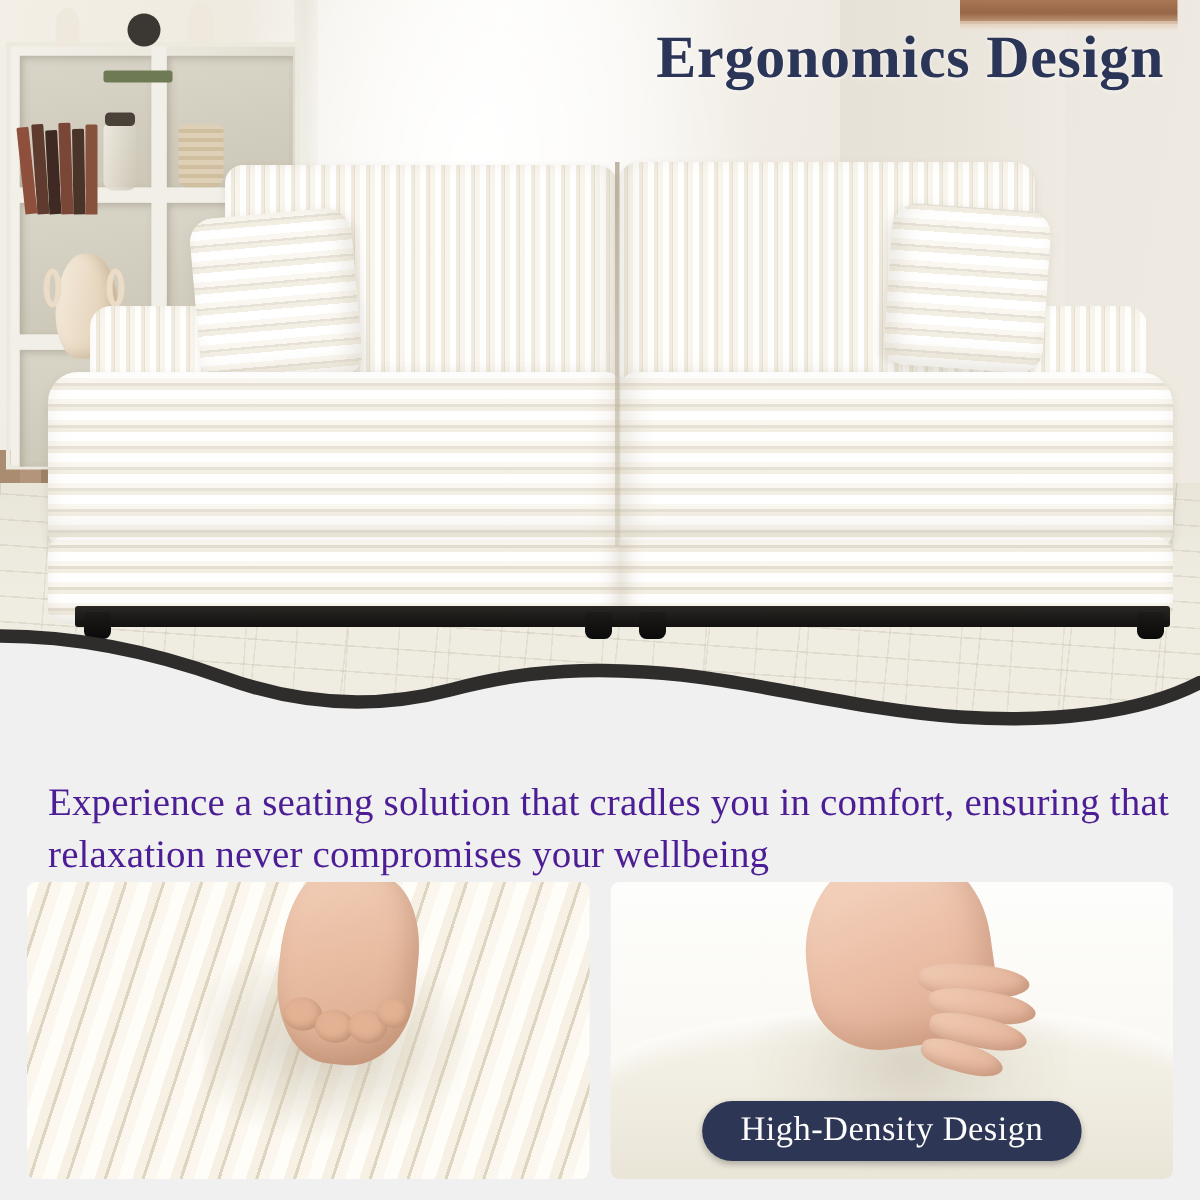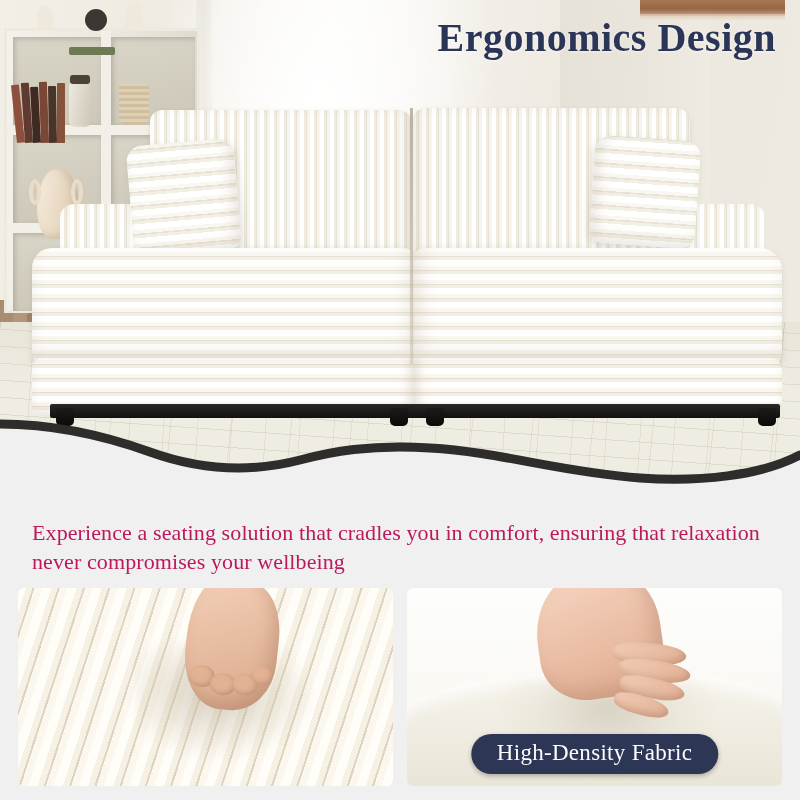--- a/index.html
+++ b/index.html
@@ -227,21 +227,21 @@
     background:linear-gradient(180deg,#1d1b19,#0b0a0a);
     border-radius:3px 3px 5px 5px;
   }
 
   
   .wave-stroke { position:absolute; left:0; top:0; width:800px; height:500px; pointer-events:none; }
 
   
   .copy {
     position:absolute; left:32px; top:518px; width:752px;
-    font-size:22px; line-height:1.33; color:#be185d;
+    font-size:26px; line-height:1.33; color:#4c1d95;
     letter-spacing:.1px;
   }
 
   
   .cards { position:absolute; left:18px; top:588px; width:764px; height:198px; }
   .card {
     position:absolute; top:0; width:375px; height:198px;
     border-radius:6px; overflow:hidden;
   }
   .card.left  { left:0; }
@@ -452,18 +452,18 @@
         <div class="foam-bg"></div>
         <div class="foam-body"></div>
         <div class="foam-dip"></div>
         <div class="hand-palm">
           <div class="finger" style="left:72px;top:80px;width:74px;height:22px;transform:rotate(12deg)"></div>
           <div class="finger" style="left:76px;top:98px;width:72px;height:21px;transform:rotate(16deg)"></div>
           <div class="finger" style="left:74px;top:115px;width:66px;height:20px;transform:rotate(20deg)"></div>
           <div class="finger" style="left:66px;top:131px;width:56px;height:19px;transform:rotate(24deg)"></div>
         </div>
       </div>
-      <div class="badge">High-Density Fabric</div>
+      <div class="badge">High-Density Design</div>
     </div>
 
   </div>
 
 </div>
 
 </body></html>

